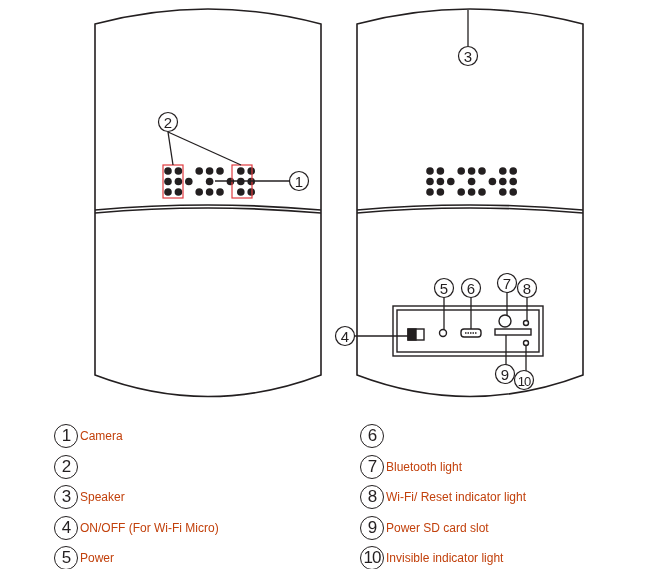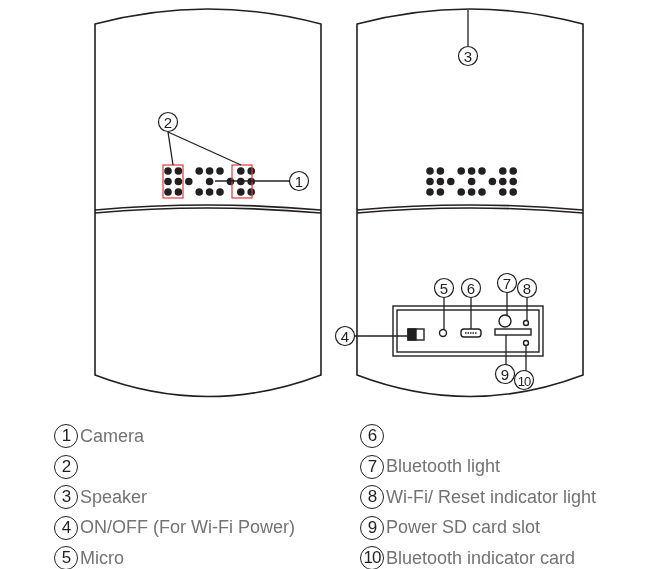--- a/index.html
+++ b/index.html
@@ -6,21 +6,21 @@
   body { width: 672px; height: 569px; position: relative; overflow: hidden;
          font-family: "Liberation Sans", sans-serif; }
   #diagram { position: absolute; left: 0; top: 0; }
   .legend { position: absolute; top: 421px; }
   .legend-left { left: 54px; }
   .legend-right { left: 360px; }
   .legend-item { display: flex; align-items: center; height: 30.5px; }
   .num-circle { width: 24px; height: 24px; border: 1.4px solid #231f20; border-radius: 50%;
                 box-sizing: border-box; display: flex; align-items: center; justify-content: center;
                 font-size: 17px; color: #231f20; margin-right: 2px; letter-spacing: -1px; }
-  .legend-label { font-size: 18px; color: #737373; }
+  .legend-label { font-size: 12px; color: #c2410c; }
   .callout text { font-family: "Liberation Sans", sans-serif; font-size: 15px; fill: #231f20; }
 </style>
 </head>
 <body>
 
 <svg id="diagram" width="672" height="410" viewBox="0 0 672 410" xmlns="http://www.w3.org/2000/svg">
   <g fill="none" stroke="#231f20" stroke-width="1.6">
 
     <g>
       <path d="M95,24 Q208,-6 321,24 L321,375 Q208,418 95,375 Z"></path>
@@ -174,25 +174,25 @@
     </div>
   <div class="legend-item">
       <span class="num-circle">2</span>
     </div>
   <div class="legend-item">
       <span class="num-circle">3</span>
       <span class="legend-label">Speaker</span>
     </div>
   <div class="legend-item">
       <span class="num-circle">4</span>
-      <span class="legend-label">ON/OFF (For Wi-Fi Power)</span>
+      <span class="legend-label">ON/OFF (For Wi-Fi Micro)</span>
     </div>
   <div class="legend-item">
       <span class="num-circle">5</span>
-      <span class="legend-label">Micro</span>
+      <span class="legend-label">Power</span>
     </div>
 </div>
 
 <div class="legend legend-right">
   <div class="legend-item">
       <span class="num-circle">6</span>
     </div>
   <div class="legend-item">
       <span class="num-circle">7</span>
       <span class="legend-label">Bluetooth light</span>
@@ -200,15 +200,15 @@
   <div class="legend-item">
       <span class="num-circle">8</span>
       <span class="legend-label">Wi-Fi/ Reset indicator light</span>
     </div>
   <div class="legend-item">
       <span class="num-circle">9</span>
       <span class="legend-label">Power SD card slot</span>
     </div>
   <div class="legend-item">
       <span class="num-circle">10</span>
-      <span class="legend-label">Bluetooth indicator card</span>
+      <span class="legend-label">Invisible indicator light</span>
     </div>
 </div>
 
 </body></html>

